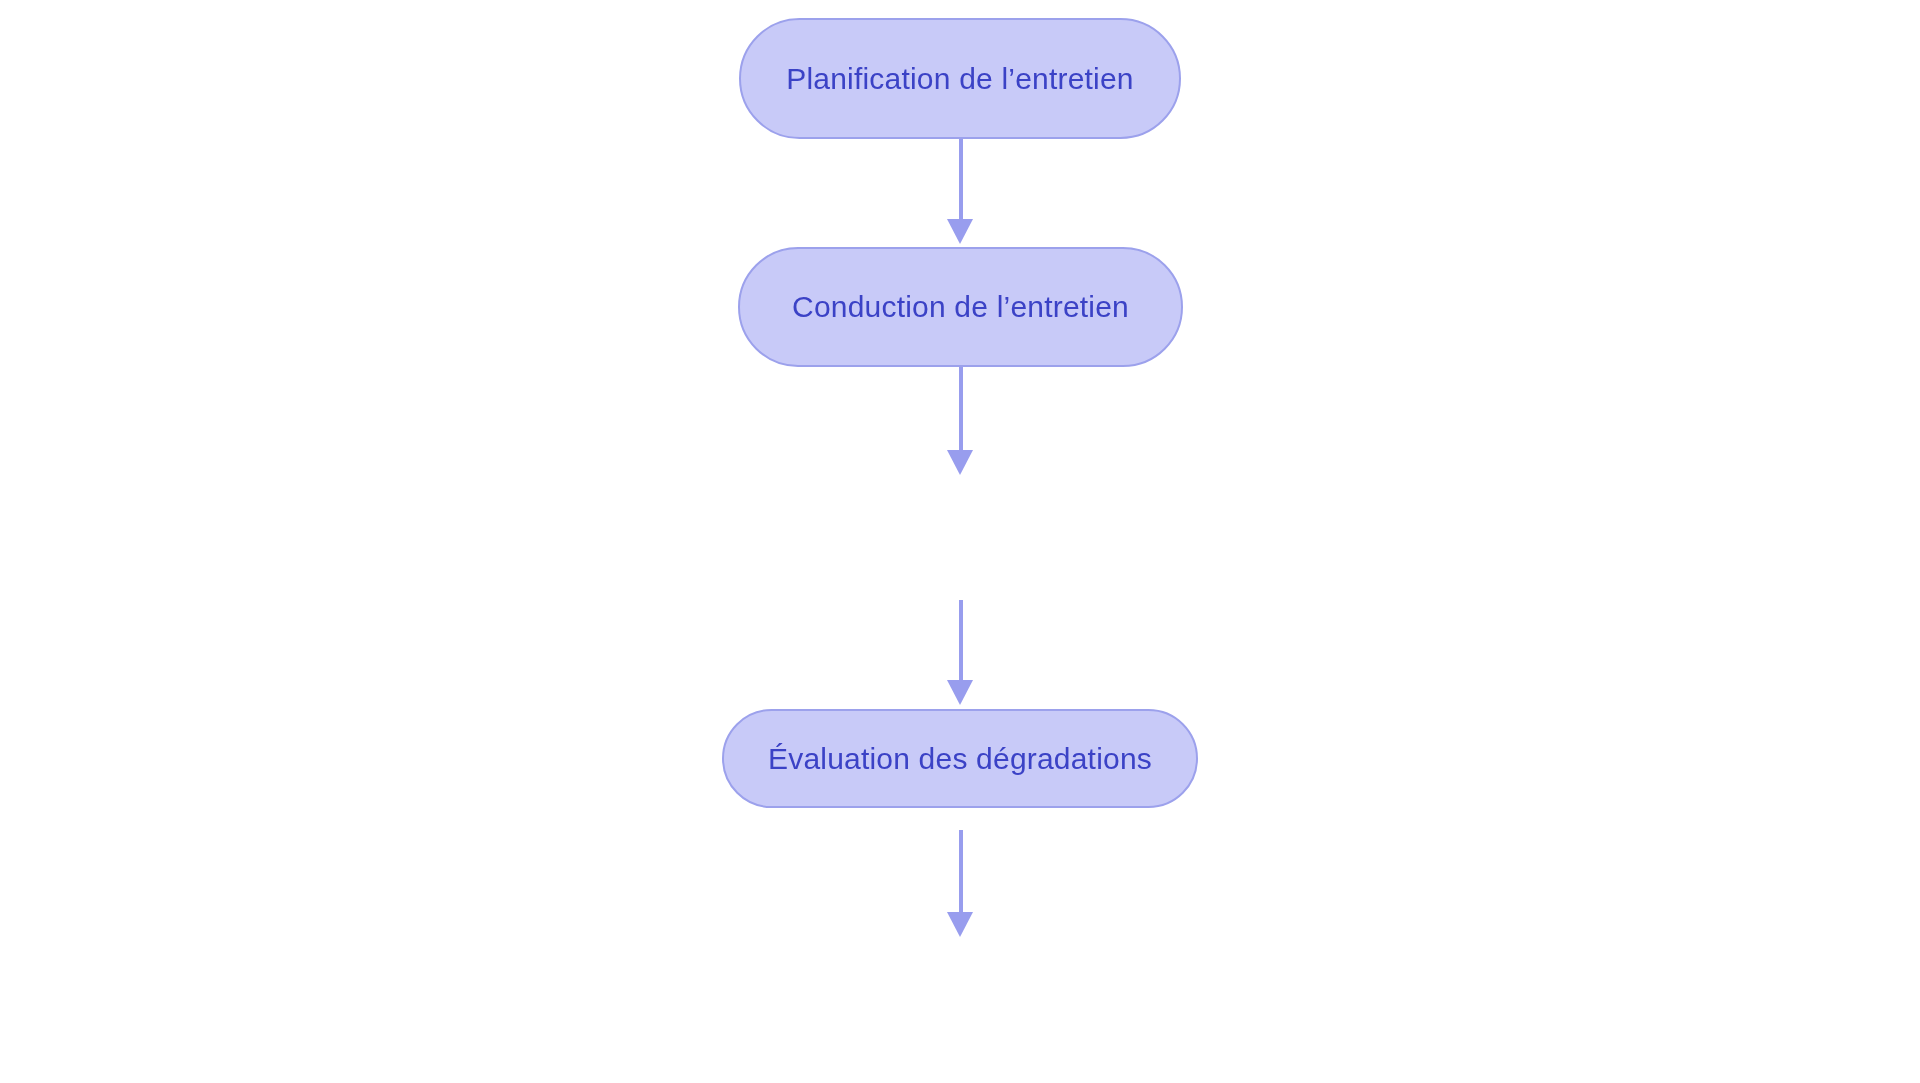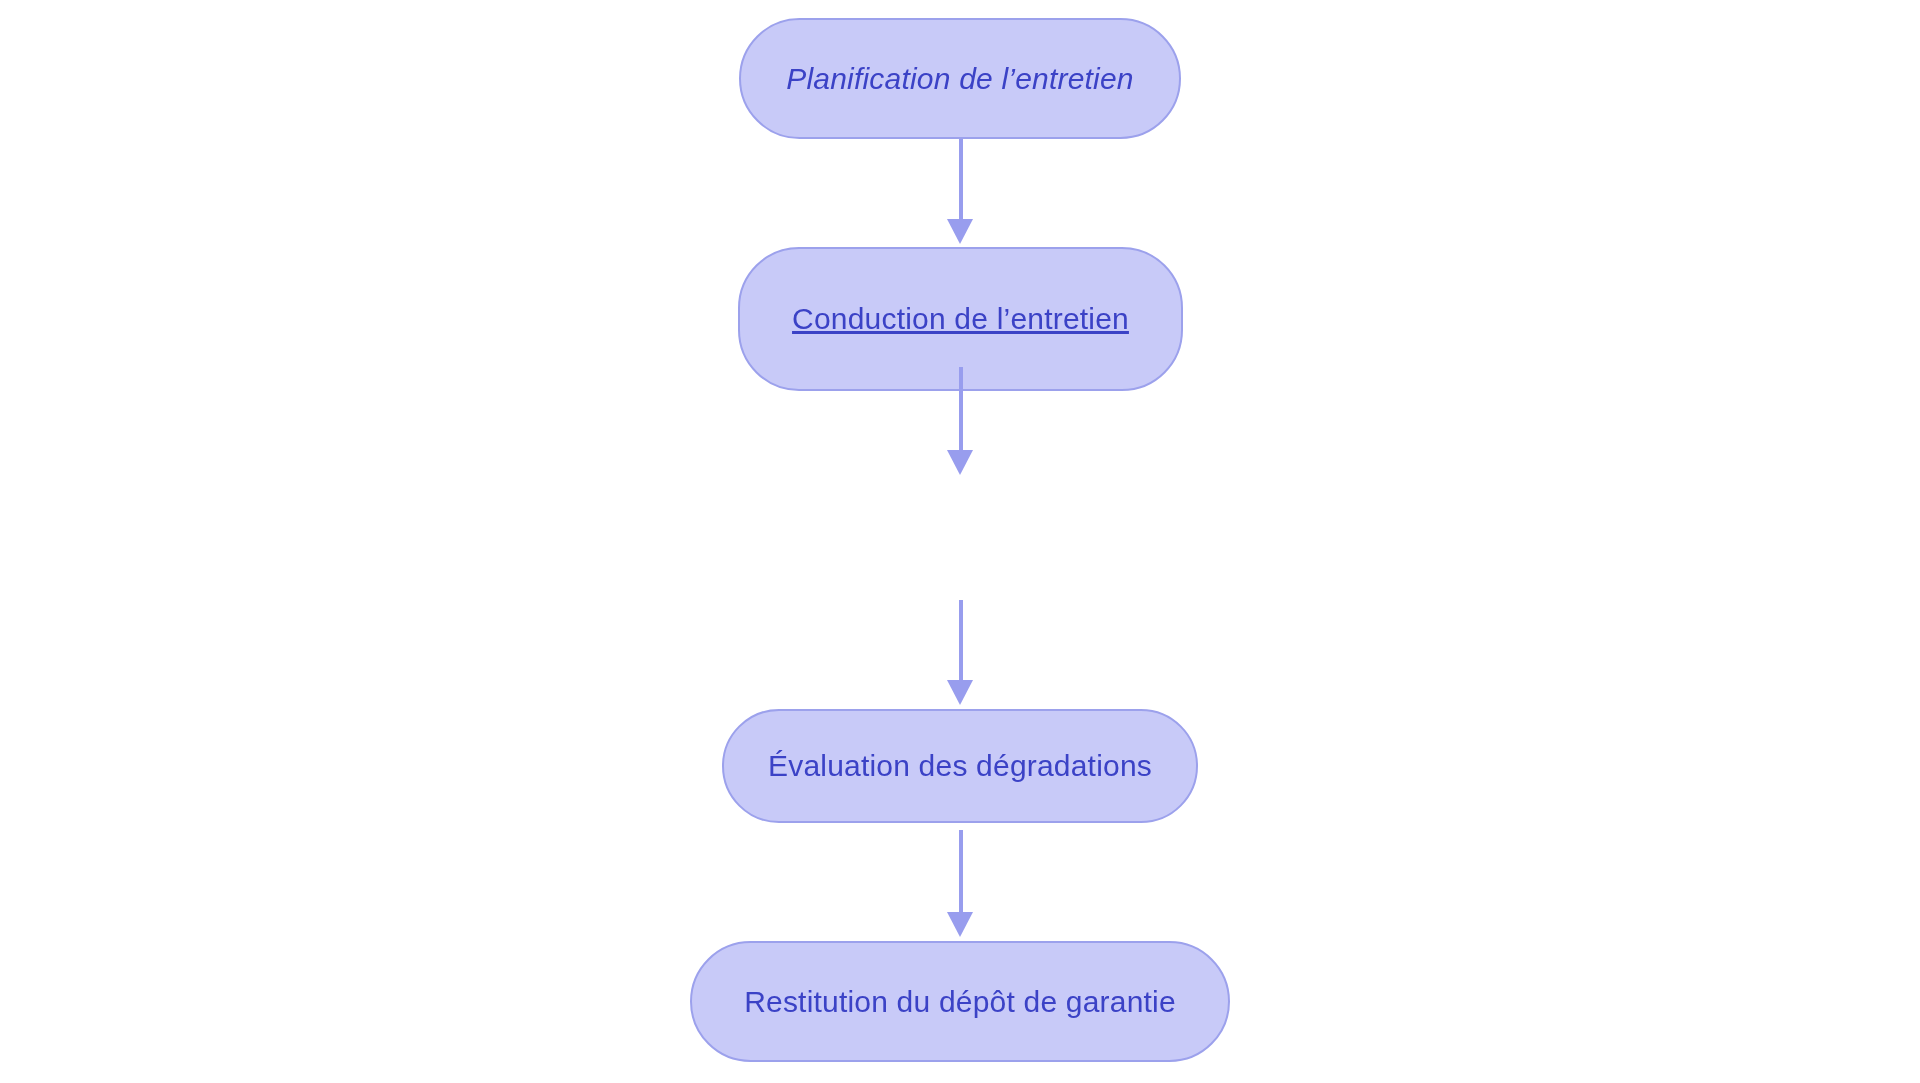--- a/index.html
+++ b/index.html
@@ -28,24 +28,24 @@
     justify-content: center;
     background: var(--node-fill);
     border: 2px solid var(--node-border);
     border-radius: 61px;
     color: var(--node-text);
     font-size: 30px;
     letter-spacing: 0.2px;
     text-align: center;
     white-space: nowrap;
   }
-  .node-1 { left: 739px; top: 18px;  width: 442px; height: 121px; font-style: italic; }
-  .node-2 { left: 738px; top: 247px; width: 445px; height: 144px; text-decoration: underline; }
+  .node-1 { left: 739px; top: 18px;  width: 442px; height: 121px; }
+  .node-2 { left: 738px; top: 247px; width: 445px; height: 120px; }
   .node-3 { left: 711px; top: 479px; width: 498px; height: 121px; }
-  .node-4 { left: 722px; top: 709px; width: 476px; height: 114px; }
+  .node-4 { left: 722px; top: 709px; width: 476px; height: 99px; }
   .node-5 { left: 690px; top: 941px; width: 540px; height: 121px; }
 
   .arrow {
     position: absolute;
     left: 947px;
     width: 27px;
   }
   .arrow-1 { top: 139px; height: 105px; }
   .arrow-2 { top: 367px; height: 108px; }
   .arrow-3 { top: 600px; height: 105px; }
@@ -100,17 +100,14 @@
 
   <div class="flow-node node-4">
     <span>Évaluation des dégradations</span>
   </div>
 
   <div class="arrow arrow-4">
     <div class="shaft"></div>
     <div class="head"></div>
   </div>
 
-  <div class="flow-node node-5">
-    <span>Restitution du dépôt de garantie</span>
-  </div>
 
 </div>
 
 </body></html>

